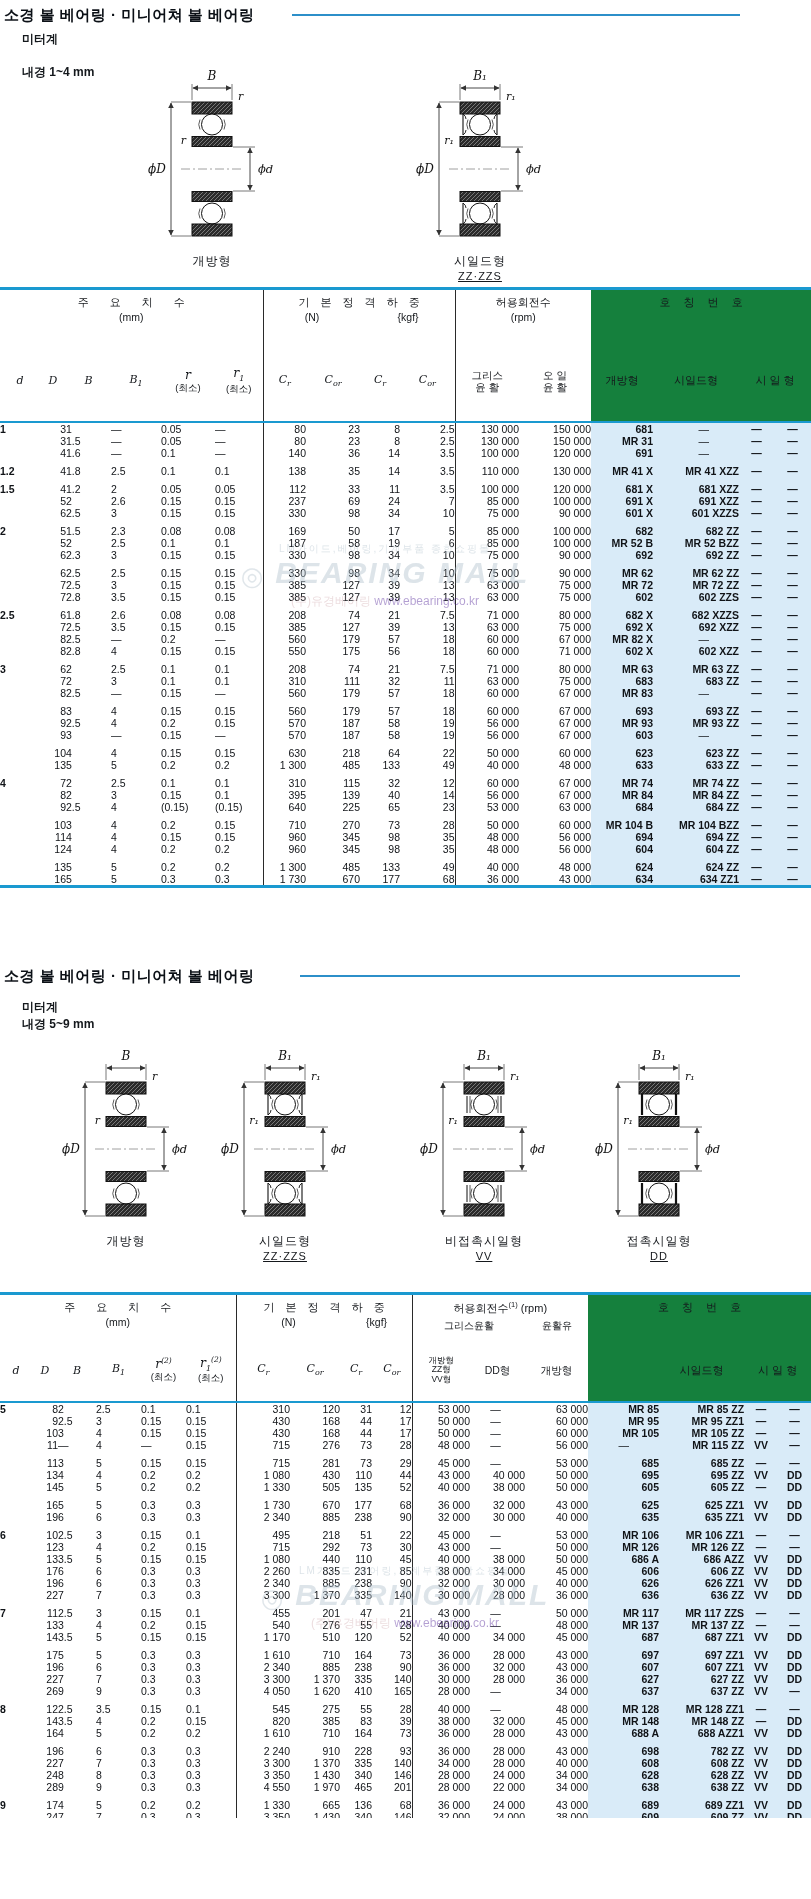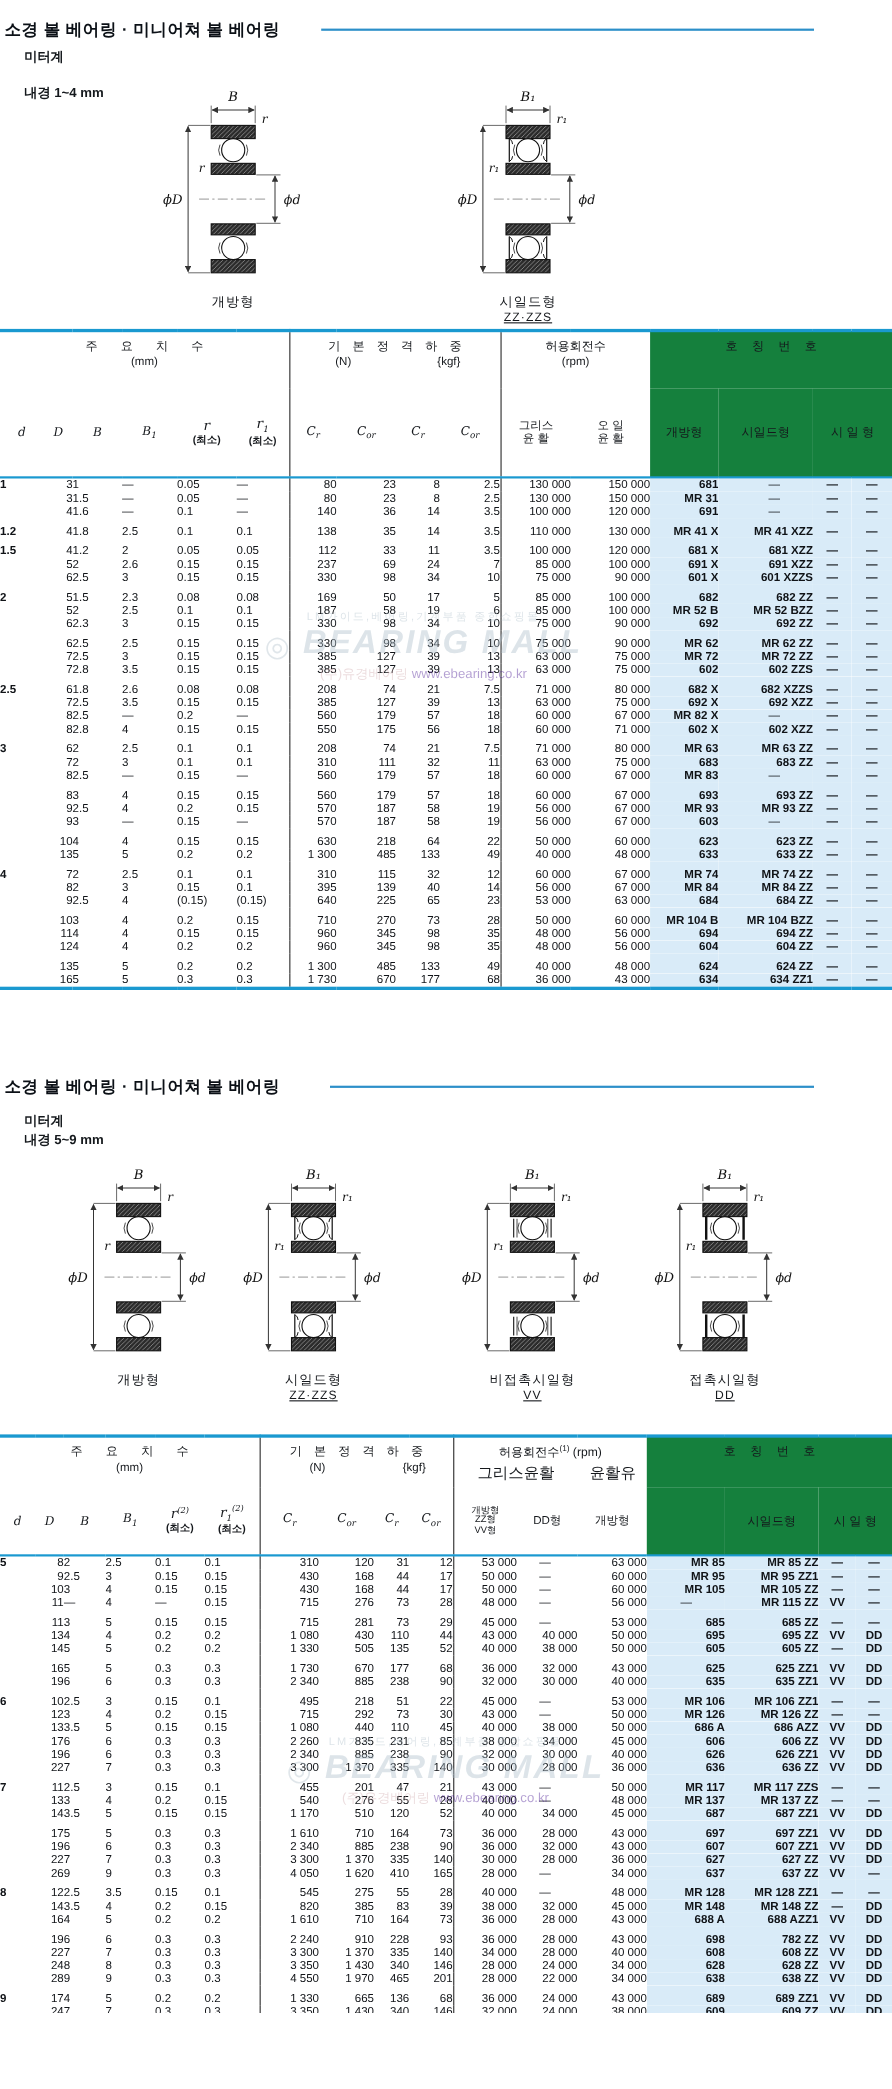--- a/index.html
+++ b/index.html
@@ -1,17 +1,17 @@
 <!DOCTYPE html>
 <html><head>
 <meta charset="utf-8">
 <style>
   html,body{margin:0;padding:0;background:#ffffff;}
   body{width:811px;height:1899px;position:relative;font-family:"Liberation Sans","DejaVu Sans",sans-serif;color:#111;}
-  .page{position:absolute;left:0;top:16px;width:811px;height:1814px;overflow:hidden;}
+  .page{position:absolute;left:0;top:4px;width:811px;height:1814px;overflow:hidden;}
 
   .sec-title{position:absolute;left:4px;font-size:15px;font-weight:bold;color:#0b1016;letter-spacing:0.5px;white-space:nowrap;}
   .title-rule{position:absolute;height:2px;background:#2c8fc9;}
   .sub-label{position:absolute;left:22px;font-size:12px;font-weight:bold;color:#14181c;white-space:nowrap;}
 
   .diag{position:absolute;width:150px;text-align:center;}
   .dcap{font-size:12px;color:#15181c;margin-top:1px;letter-spacing:1px;}
   .dsub{font-size:11px;color:#15181c;letter-spacing:1px;text-decoration:underline;}
 
   .tblwrap{position:absolute;left:0;width:811px;}
@@ -19,26 +19,26 @@
   table.cat thead{border-bottom:2px solid #1a99d0;}
   table.cat th{font-weight:normal;padding:0;vertical-align:middle;font-size:11px;color:#15181c;}
   tr.hr1 th{vertical-align:top;padding-top:5px;}
   .gl{letter-spacing:9px;padding-left:9px;}
   .gl2{letter-spacing:4px;padding-left:4px;}
   .gl3{letter-spacing:5px;padding-left:5px;}
   .unit{font-size:10.5px;margin-top:1px;letter-spacing:0;}
   .nkgf{display:grid;font-size:10.5px;margin-top:1px;}
   .t1-nkgf{grid-template-columns:97px 95px;}
   .t2-nkgf{grid-template-columns:104px 72px;}
-  .line2g{display:grid;font-size:14px;margin-top:3px;}
+  .line2g{display:grid;font-size:10px;margin-top:3px;}
   .t2-l2{grid-template-columns:113px 63px;}
   .it{font-family:"DejaVu Serif","Liberation Serif",serif;font-style:italic;font-size:12.5px;font-weight:normal;}
   .it sub,.it .sb{font-size:8px;}
   sup.s2{font-size:7.5px;vertical-align:super;}
-  .min{font-size:9.5px;margin-top:0;font-weight:bold;}
+  .min{font-size:9.5px;margin-top:0;}
   .kr2{font-size:10.5px;line-height:12px;}
   .kr3{font-size:8.5px;line-height:9.5px;}
   .bluebg{background:#15803d;}
   .bl{border-left:1px solid #2a2a2a;margin-top:41px;}
 
   table.cat td{font-size:10.5px;height:12px;line-height:12px;padding:0;white-space:pre;overflow:hidden;color:#101317;}
   tr.gap td{padding-top:6px;}
   td.col-d{text-align:left;padding-left:6px;font-weight:bold;font-size:11px;}
   td.col-D{text-align:right;padding-right:7px;}
   td.col-B,td.col-B1,td.col-r,td.col-r1{text-align:left;padding-left:13px;}

